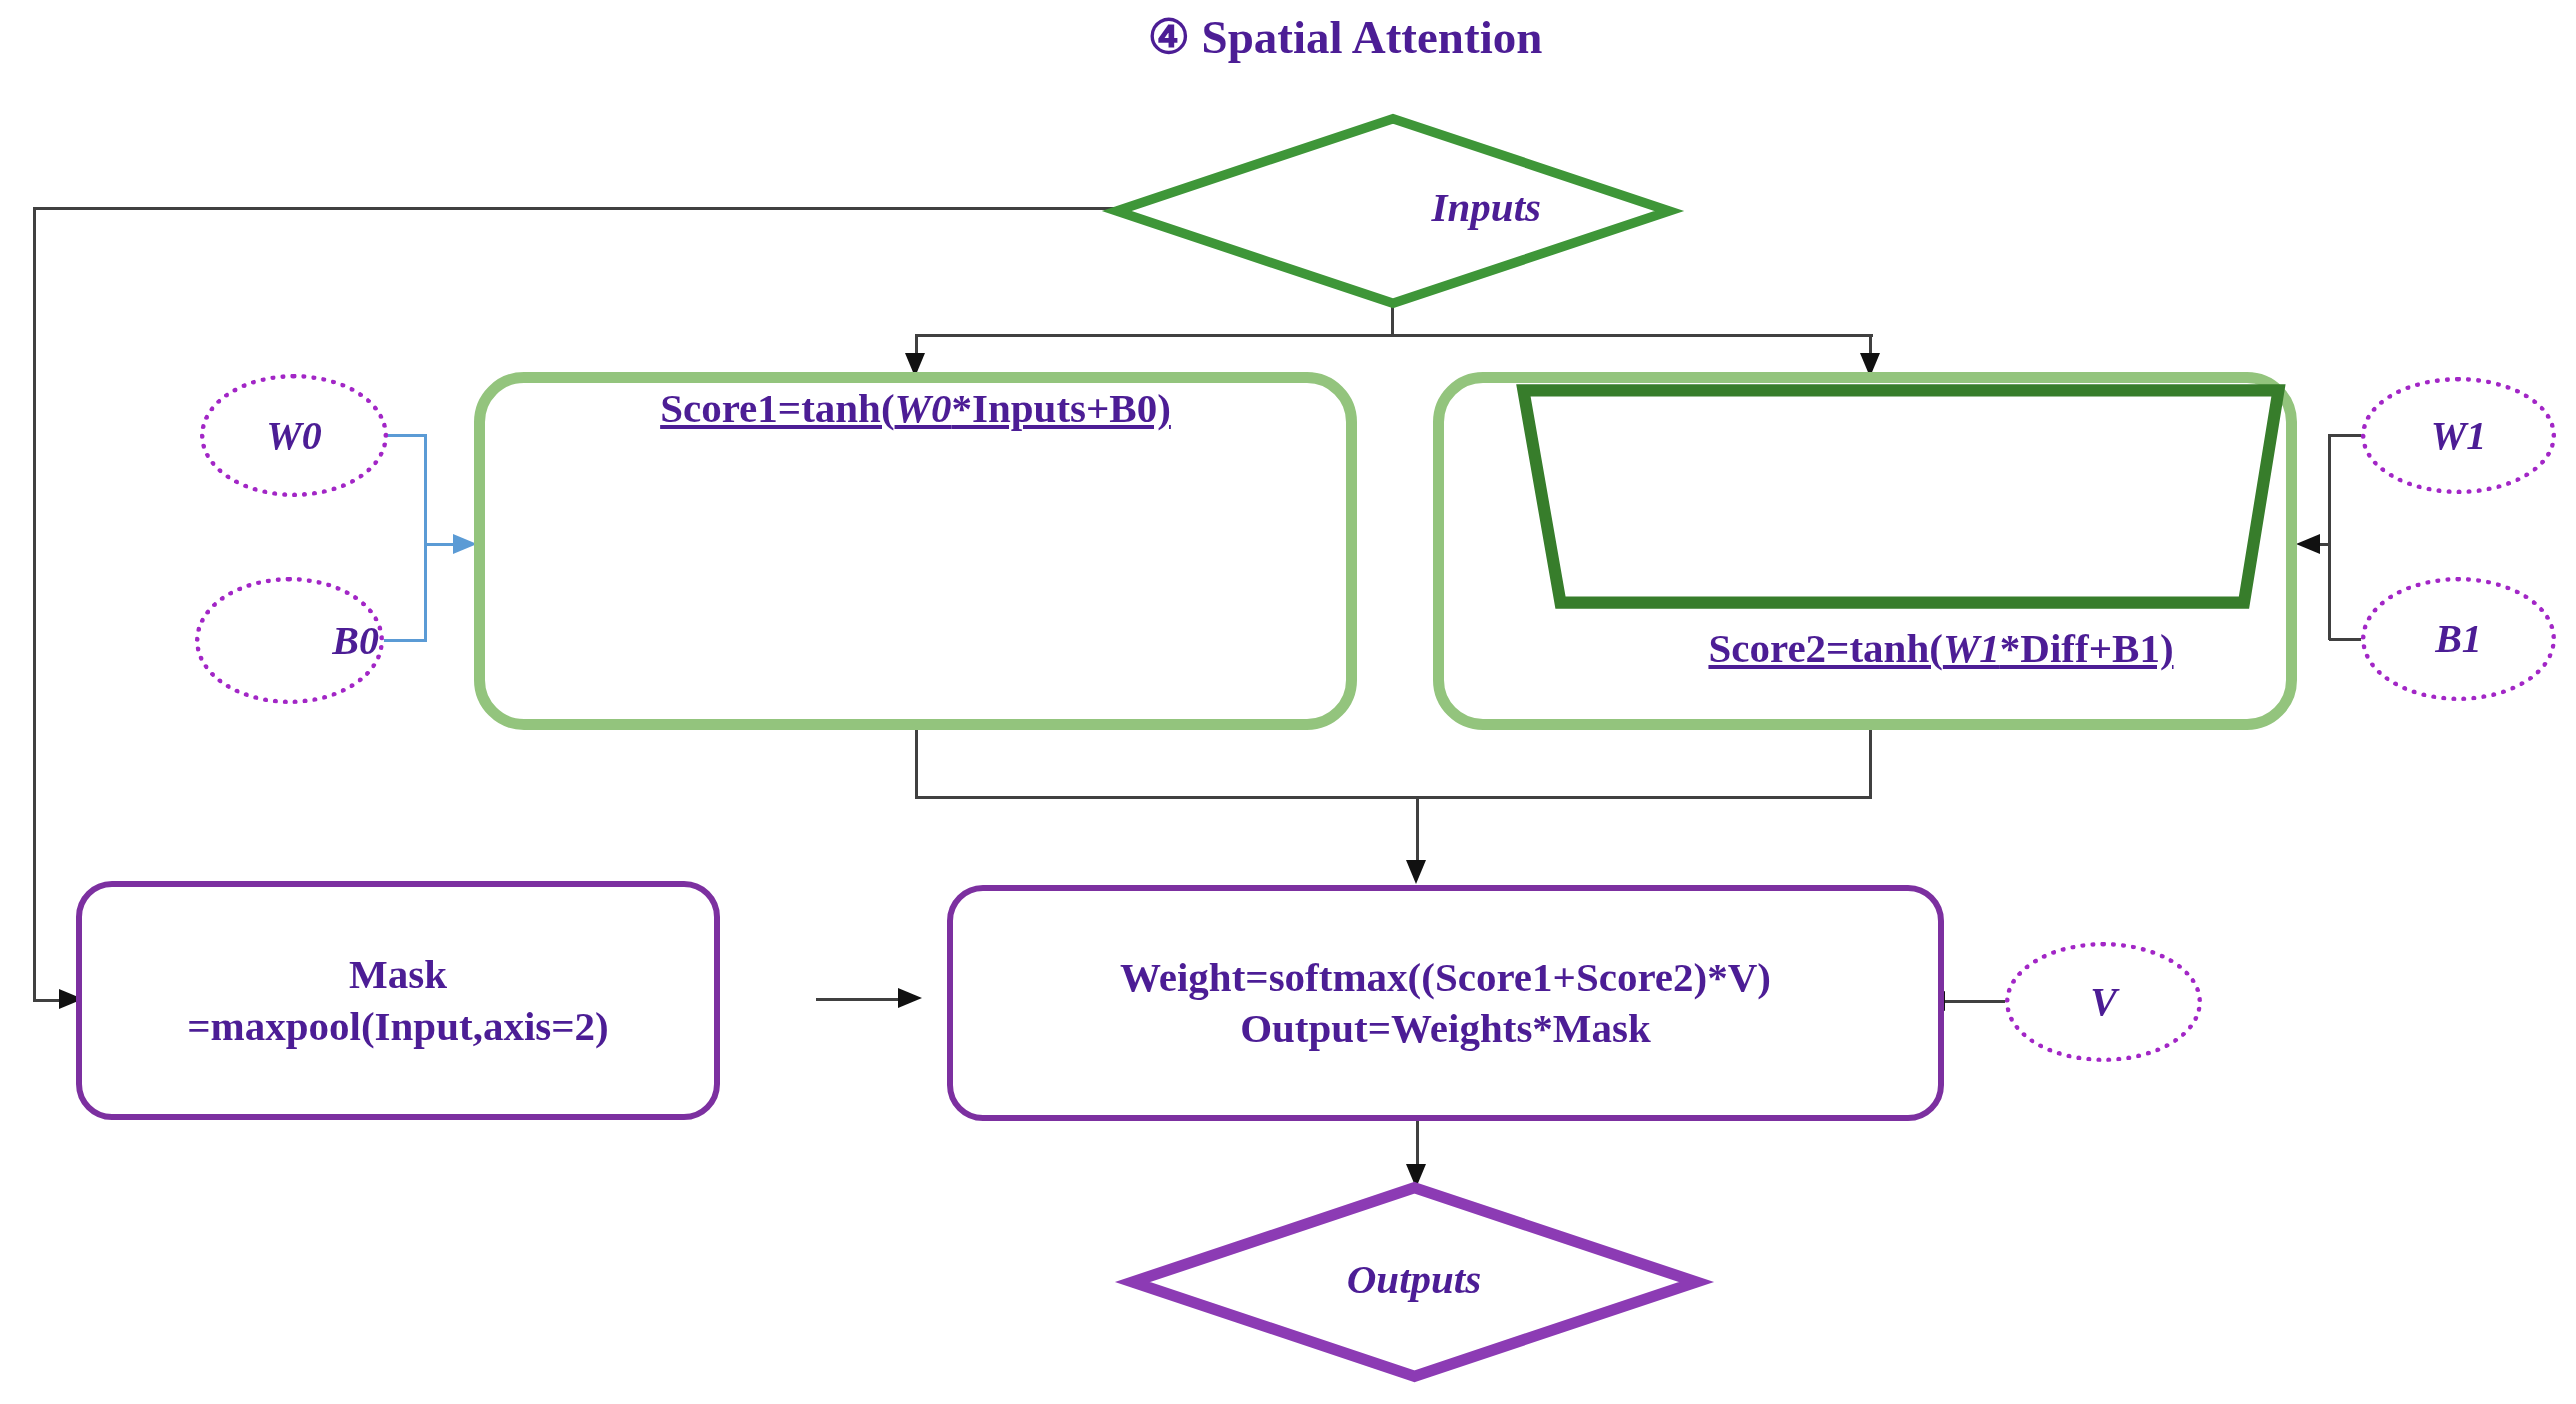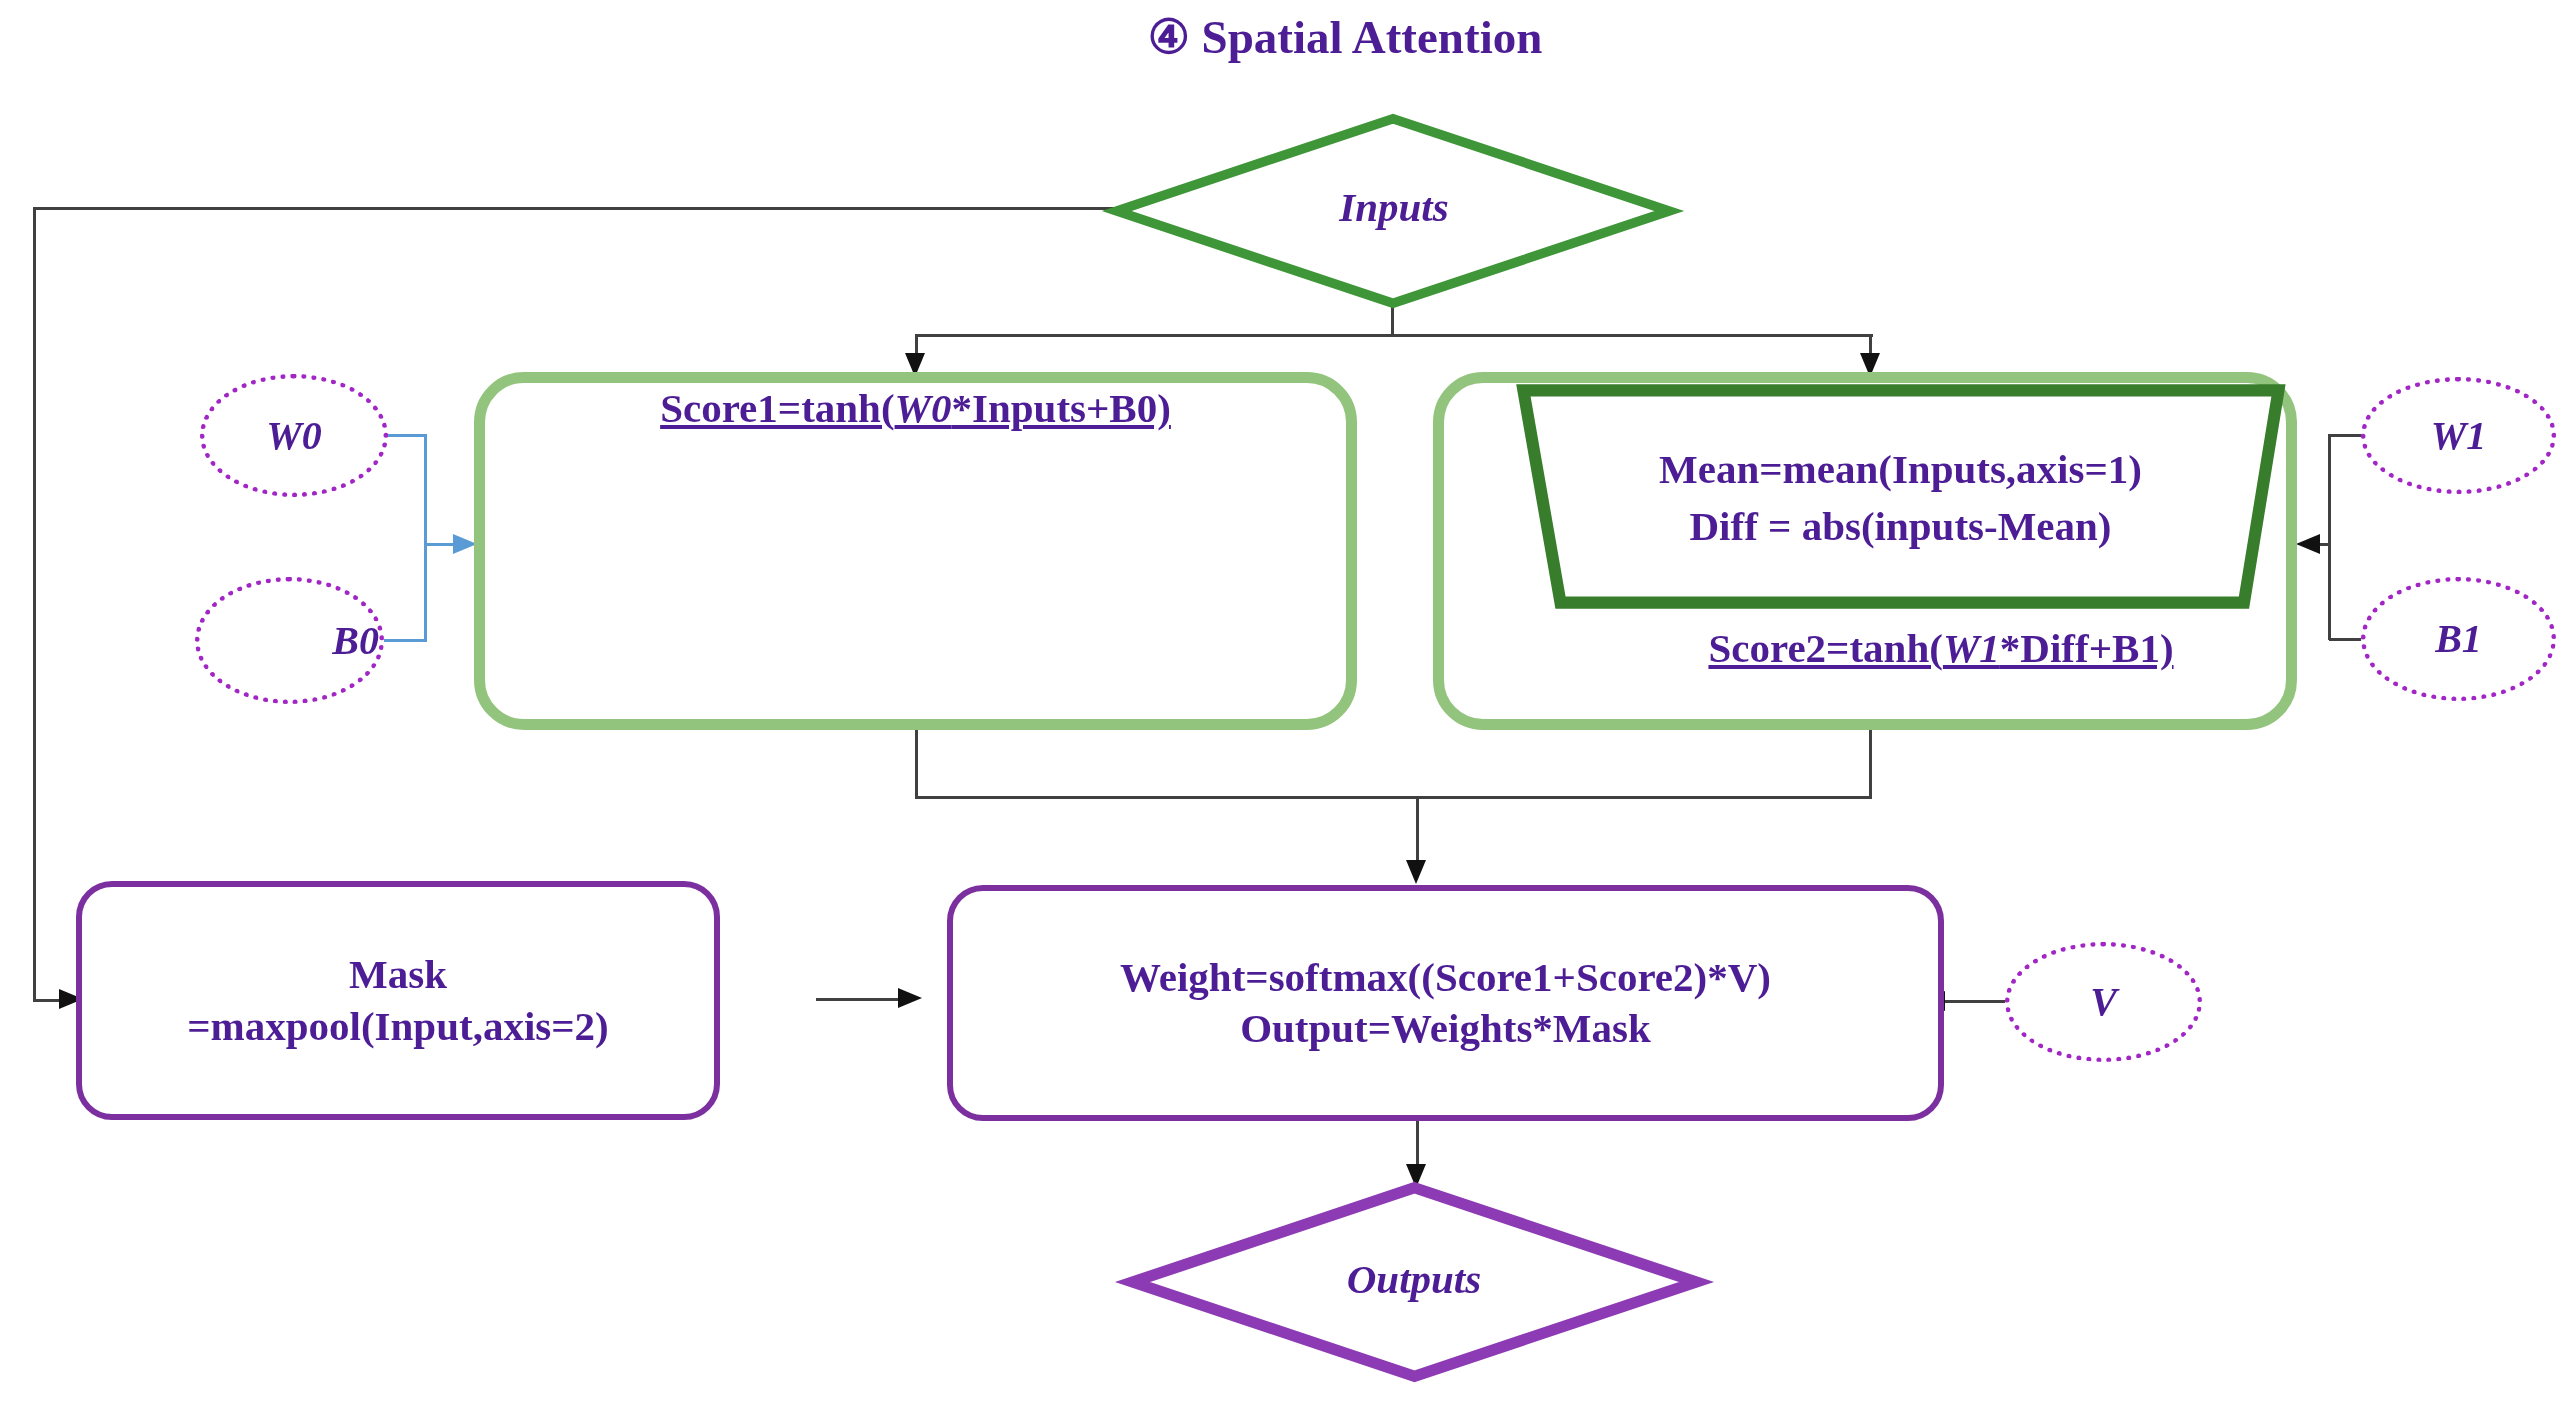--- a/index.html
+++ b/index.html
@@ -75,35 +75,31 @@
 
   <div class="line" style="left:2329px; top:434px; width:34px; height:2.6px;"></div>
   <div class="line" style="left:2329px; top:638px; width:34px; height:2.6px;"></div>
   <div class="line" style="left:2328px; top:434px; width:2.6px; height:206px;"></div>
   <div class="line" style="left:2319px; top:543px; width:12px; height:2.6px;"></div>
   <div class="ah ah-left" style="left:2296px; top:534px;"></div>
 
   <svg style="left:1108px; top:110px;" width="570" height="202" viewBox="0 0 660 234">
     <polygon points="330,10 650,117 330,224 10,117" fill="#ffffff" style="stroke:var(--diamond-green); stroke-width:11;"></polygon>
   </svg>
-  <div class="diamond-label" style="left:1247px; top:183px; width:294px;">Inputs</div>
+  <div class="diamond-label" style="left:1247px; top:183px; width:294px;text-align:right;">Inputs</div>
 
   <div class="gbox center-flex" style="left:474px; top:372px; width:883px; height:358px;">
     <div class="t"><span>Score1=tanh(</span><span class="t-italic">W0</span><span>*Inputs+B0)</span></div>
   </div>
 
   <div class="gbox" style="left:1433px; top:372px; width:864px; height:358px;"></div>
 
   <svg style="left:1512px; top:380px;" width="777" height="233" viewBox="0 0 900 270">
     <polygon points="13,12 888,12 848,258 56,258" fill="#ffffff" style="stroke:var(--trapezoid-green); stroke-width:14;"></polygon>
   </svg>
-  <div class="abs" style="left:1512px; top:390px; width:777px; height:216px; display:flex; flex-direction:column; align-items:center; justify-content:center; gap:5.2px;">
-    <div class="t">Mean=mean(Inputs,axis=1)</div>
-    <div class="t">Diff = abs(inputs-Mean)</div>
-  </div>
   <div class="abs center-flex" style="left:1433px; top:623px; width:1016px; height:74px;">
     <div class="t"><span>Score2=tanh(</span><span class="t-italic">W1</span><span>*Diff+B1)</span></div>
   </div>
 
   <div class="ellipse" style="left:200px; top:374px; width:188px; height:123px;">
     <div class="t">W0</div>
   </div>
   <div class="ellipse" style="left:195px; top:577px; width:189px; height:127px;justify-content:flex-end;">
     <div class="t">B0</div>
   </div>

